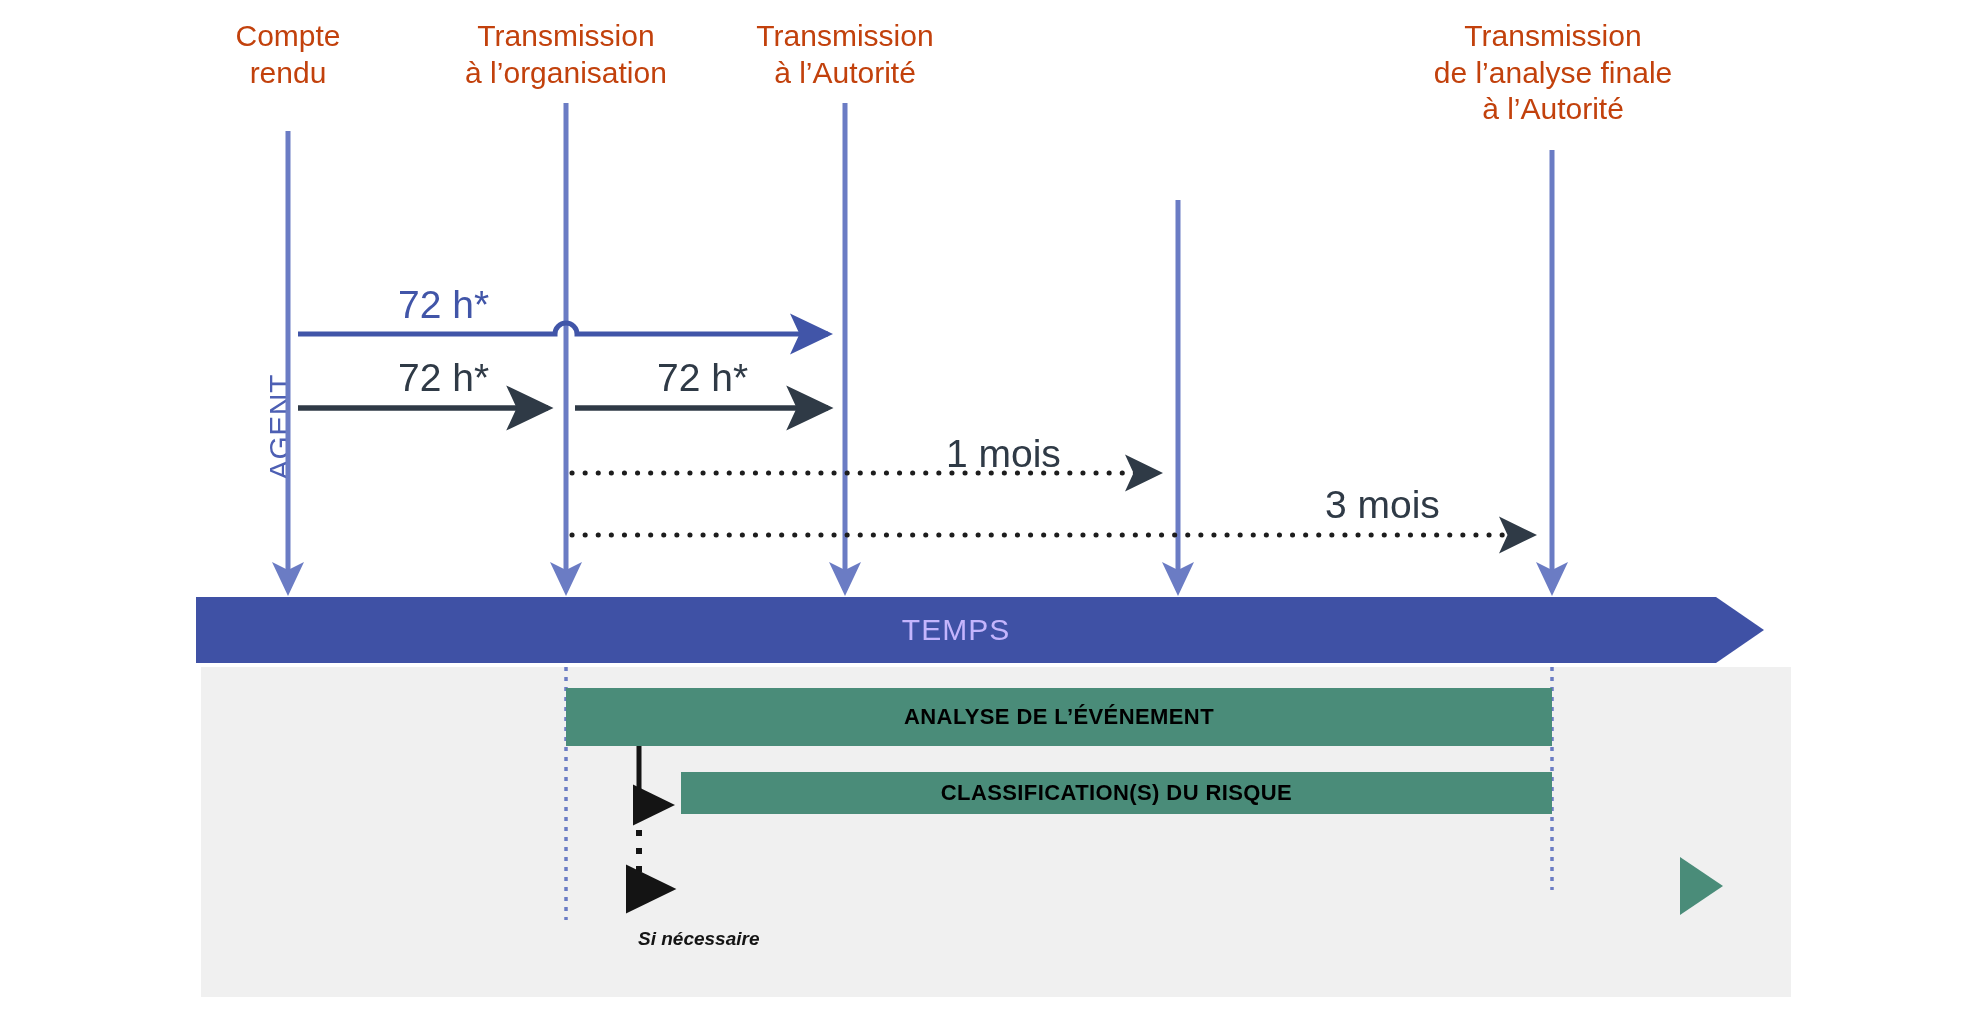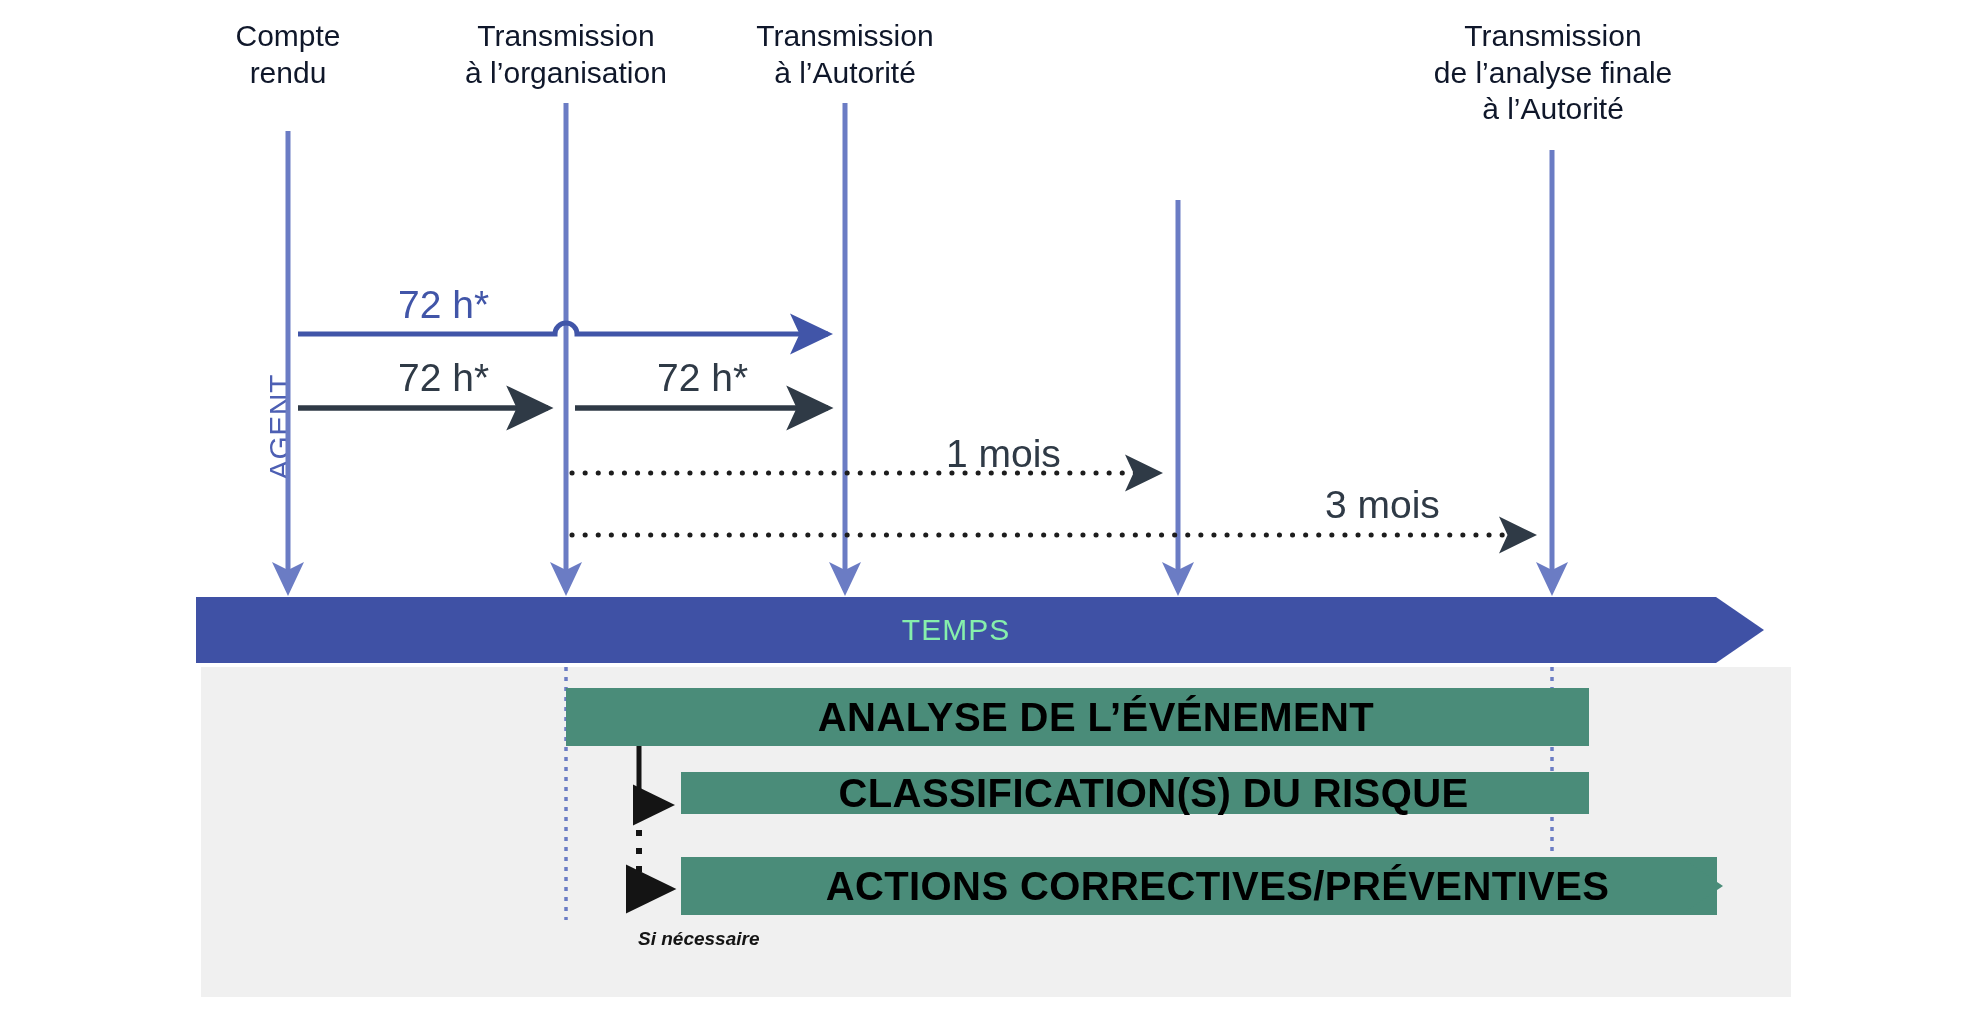--- a/index.html
+++ b/index.html
@@ -9,21 +9,21 @@
     background:#ffffff;
     font-family:"Liberation Sans",sans-serif;
     overflow:hidden;
   }
   #stage{position:relative;width:1970px;height:1025px;}
   svg.layer{position:absolute;left:0;top:0;width:1970px;height:1025px;overflow:visible;}
 
   .milestone-label{
     position:absolute;
     text-align:center;
-    color:#0f172a;
+    color:#c2410c;
     font-size:30px;
     line-height:1.22;
     font-family:"Liberation Sans",sans-serif;
     white-space:pre-line;
   }
 
   .dur-label{
     position:absolute;
     font-size:39px;
     line-height:1;
@@ -40,21 +40,21 @@
     letter-spacing:.5px;
     font-family:"Liberation Sans",sans-serif;
     transform-origin:0 0;
     transform:rotate(-90deg);
     white-space:nowrap;
   }
 
   .temps-bar{
     position:absolute;
     background:#3f51a5;
-    color:#86efac;
+    color:#c4b5fd;
     font-size:30px;
     letter-spacing:1px;
     display:flex;align-items:center;justify-content:center;
     font-family:"Liberation Sans",sans-serif;
   }
   .temps-tip{
     position:absolute;
     width:0;height:0;
     border-top:33px solid transparent;
     border-bottom:33px solid transparent;
@@ -64,25 +64,24 @@
   .grey-panel{
     position:absolute;
     background:#f0f0f0;
   }
 
   .green-bar{
     position:absolute;
     background:#4a8c79;
     color:#000000;
     font-weight:bold;
-    font-size:40px;
+    font-size:22px;
     letter-spacing:.4px;
     display:flex;align-items:center;justify-content:center;
     font-family:"Liberation Sans",sans-serif;
-    padding-left:37px;
   }
   .green-tip{
     position:absolute;
     width:0;height:0;
     border-top:29px solid transparent;
     border-bottom:29px solid transparent;
     border-left:43px solid #4a8c79;
   }
 
   .si-label{
@@ -184,18 +183,17 @@
 
     <path d="M 639 745 L 639 805 L 668 805" fill="none" stroke="#141414" stroke-width="5" marker-end="url(#arrowThin)"></path>
 
     <path d="M 639 812 L 639 889 L 668 889" fill="none" stroke="#141414" stroke-width="6" stroke-dasharray="6 12" marker-end="url(#arrowThin)"></path>
   </svg>
 
   <div class="green-bar" style="left:566px;top:688px;width:986px;height:58px;">ANALYSE DE L’ÉVÉNEMENT</div>
 
   <div class="green-bar" style="left:681px;top:772px;width:871px;height:42px;">CLASSIFICATION(S)  DU RISQUE</div>
 
-  <div class="green-bar" style="left:681px;top:857px;width:999px;height:58px;">ACTIONS CORRECTIVES/PRÉVENTIVES</div>
   <div class="green-tip" style="left:1680px;top:857px;"></div>
 
   <div class="si-label" style="left:638px;top:928px;">Si nécessaire</div>
 
 </div>
 
 </body></html>

